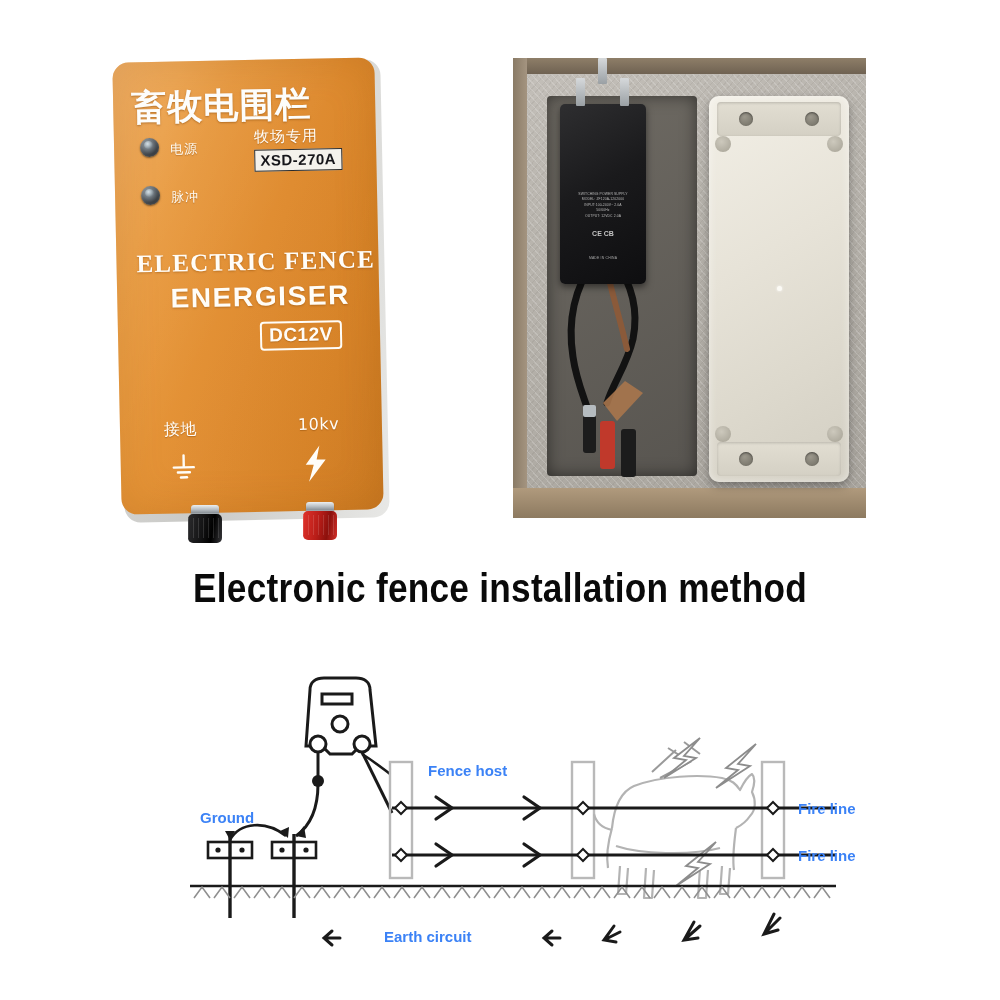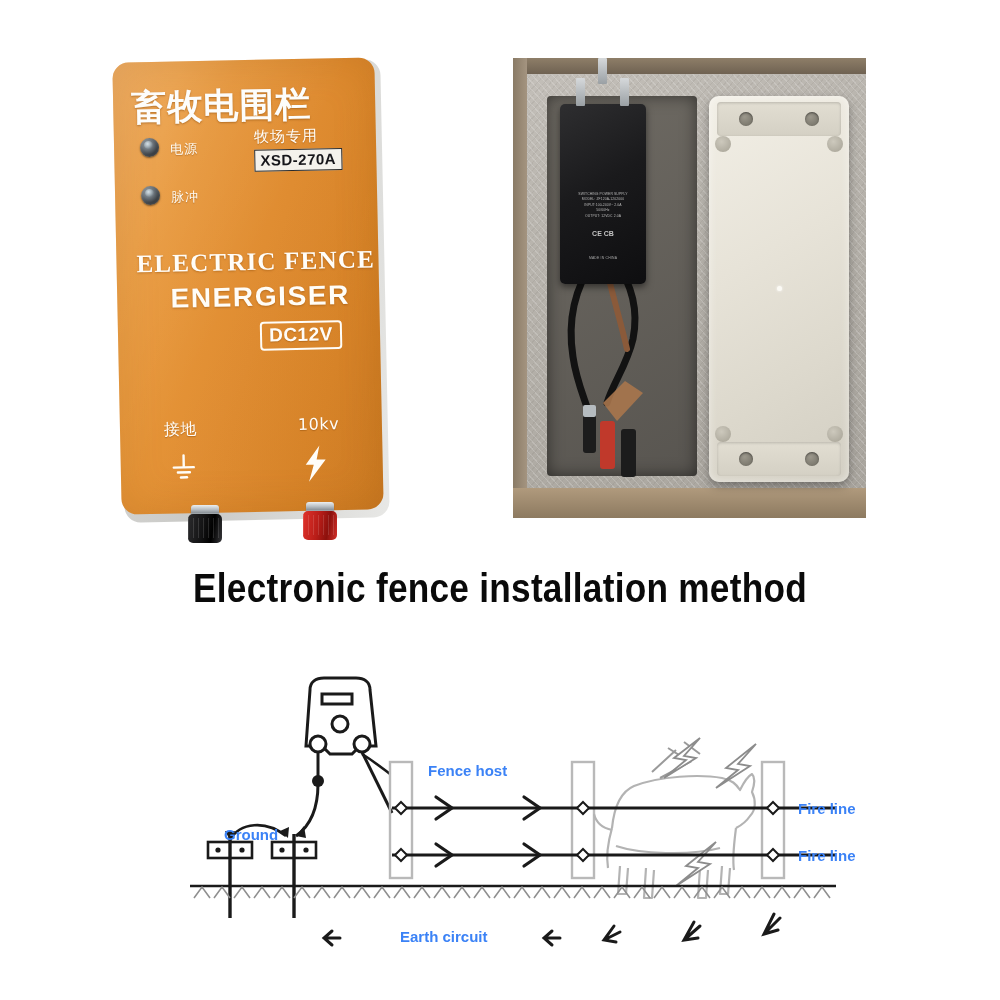--- a/index.html
+++ b/index.html
@@ -407,20 +407,20 @@
 
       <g stroke="#1a1a1a" stroke-width="3" fill="none" stroke-linecap="round">
         <path d="M340 288 L324 288 M332 281 L324 288 L332 295"></path>
         <path d="M560 288 L544 288 M552 281 L544 288 L552 295"></path>
         <path d="M620 282 L604 290 M614 276 L604 290 L616 292"></path>
         <path d="M700 276 L684 290 M694 272 L684 290 L698 288"></path>
         <path d="M780 268 L764 284 M774 264 L764 284 L778 280"></path>
       </g>
     </svg>
 
-    <div class="dlabel" style="left:200px;top:176px;margin-left:24px;">Ground</div>
+    <div class="dlabel" style="left:200px;top:159px;">Ground</div>
     <div class="dlabel" style="left:428px;top:112px;">Fence host</div>
     <div class="dlabel" style="left:798px;top:150px;">Fire line</div>
     <div class="dlabel" style="left:798px;top:197px;">Fire line</div>
-    <div class="dlabel" style="left:400px;top:278px;">Earth circuit</div>
+    <div class="dlabel" style="left:384px;top:278px;">Earth circuit</div>
   </div>
 
 </div>
 
 </body></html>

